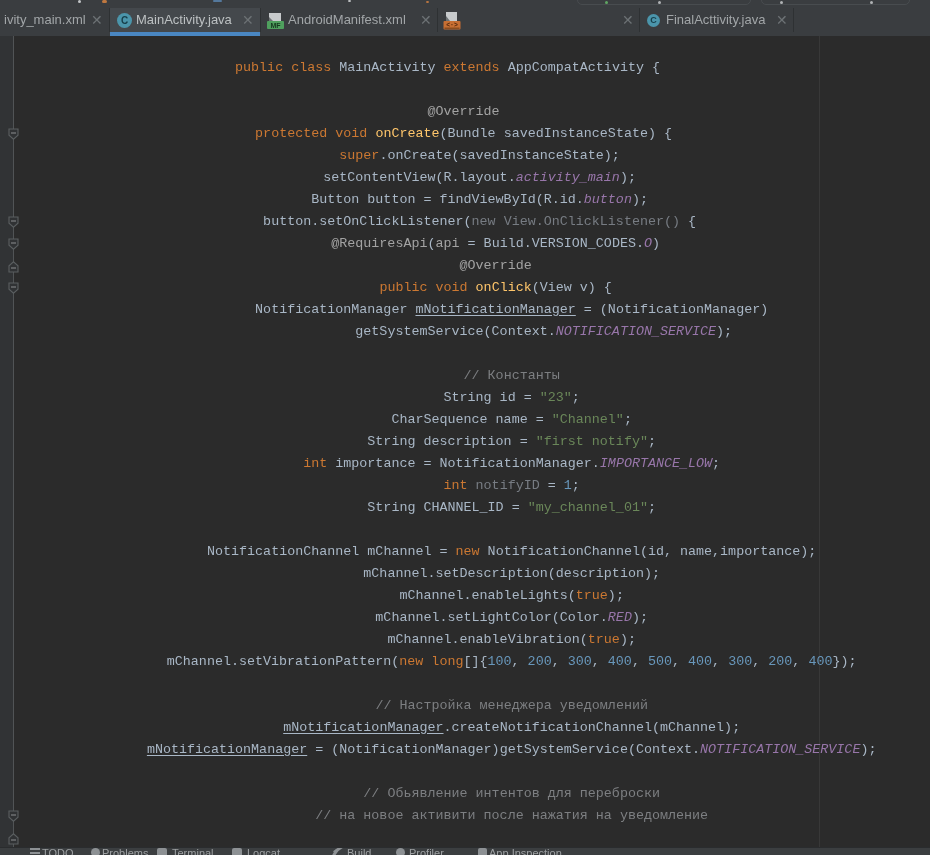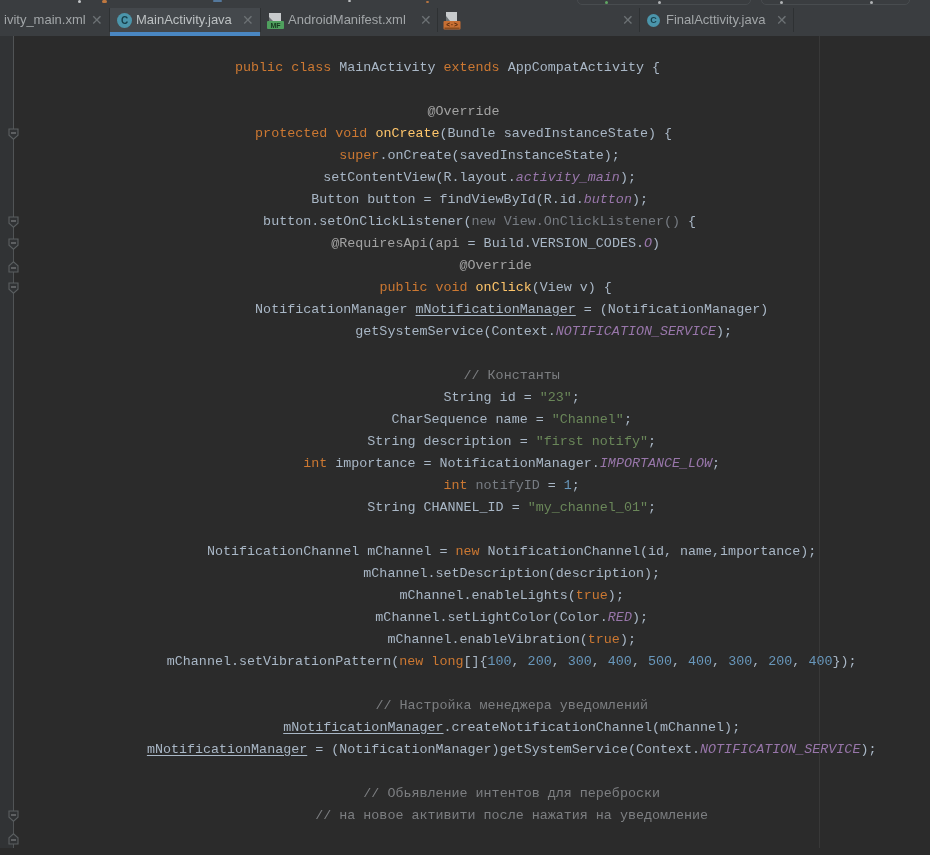--- a/index.html
+++ b/index.html
@@ -170,14 +170,32 @@
       </svg>
     <div class="closex" style="left:622px;">✕</div>
     <div class="tabsep" style="left:639px;"></div>
 
     <div class="cicon" style="left:647px; top:14px; width:13px; height:13px; font-size:9px; line-height:13px;">C</div>
     <div class="tab-label" style="left:666px;">FinalActtivity.java</div>
     <div class="closex" style="left:776px;">✕</div>
     <div class="tabsep" style="left:793px;"></div>
   </div>
 
+  <div id="statusbar">
+    <div class="sbico" style="left:30px; width:10px; height:2px;"></div>
+    <div class="sbico" style="left:30px; top:4px; width:10px; height:2px;"></div>
+    <div class="sbico" style="left:91px; width:9px; height:9px; border-radius:50%;"></div>
+    <div class="sbico" style="left:157px; width:10px; height:9px; border-radius:2px;"></div>
+    <div class="sbico" style="left:232px; width:10px; height:9px; border-radius:2px;"></div>
+    <div class="sbico" style="left:333px; width:10px; height:3px; transform:rotate(-35deg);"></div>
+    <div class="sbico" style="left:334px; top:1px; width:3px; height:7px; transform:rotate(35deg);"></div>
+    <div class="sbico" style="left:396px; width:9px; height:9px; border-radius:50%;"></div>
+    <div class="sbico" style="left:478px; width:9px; height:9px; border-radius:2px;"></div>
+    <div class="sbitem" style="left:42px;">TODO</div>
+    <div class="sbitem" style="left:102px;">Problems</div>
+    <div class="sbitem" style="left:172px;">Terminal</div>
+    <div class="sbitem" style="left:247px;">Logcat</div>
+    <div class="sbitem" style="left:347px;">Build</div>
+    <div class="sbitem" style="left:409px;">Profiler</div>
+    <div class="sbitem" style="left:489px;">App Inspection</div>
+  </div>
 
 </div>
 
 </body></html>

